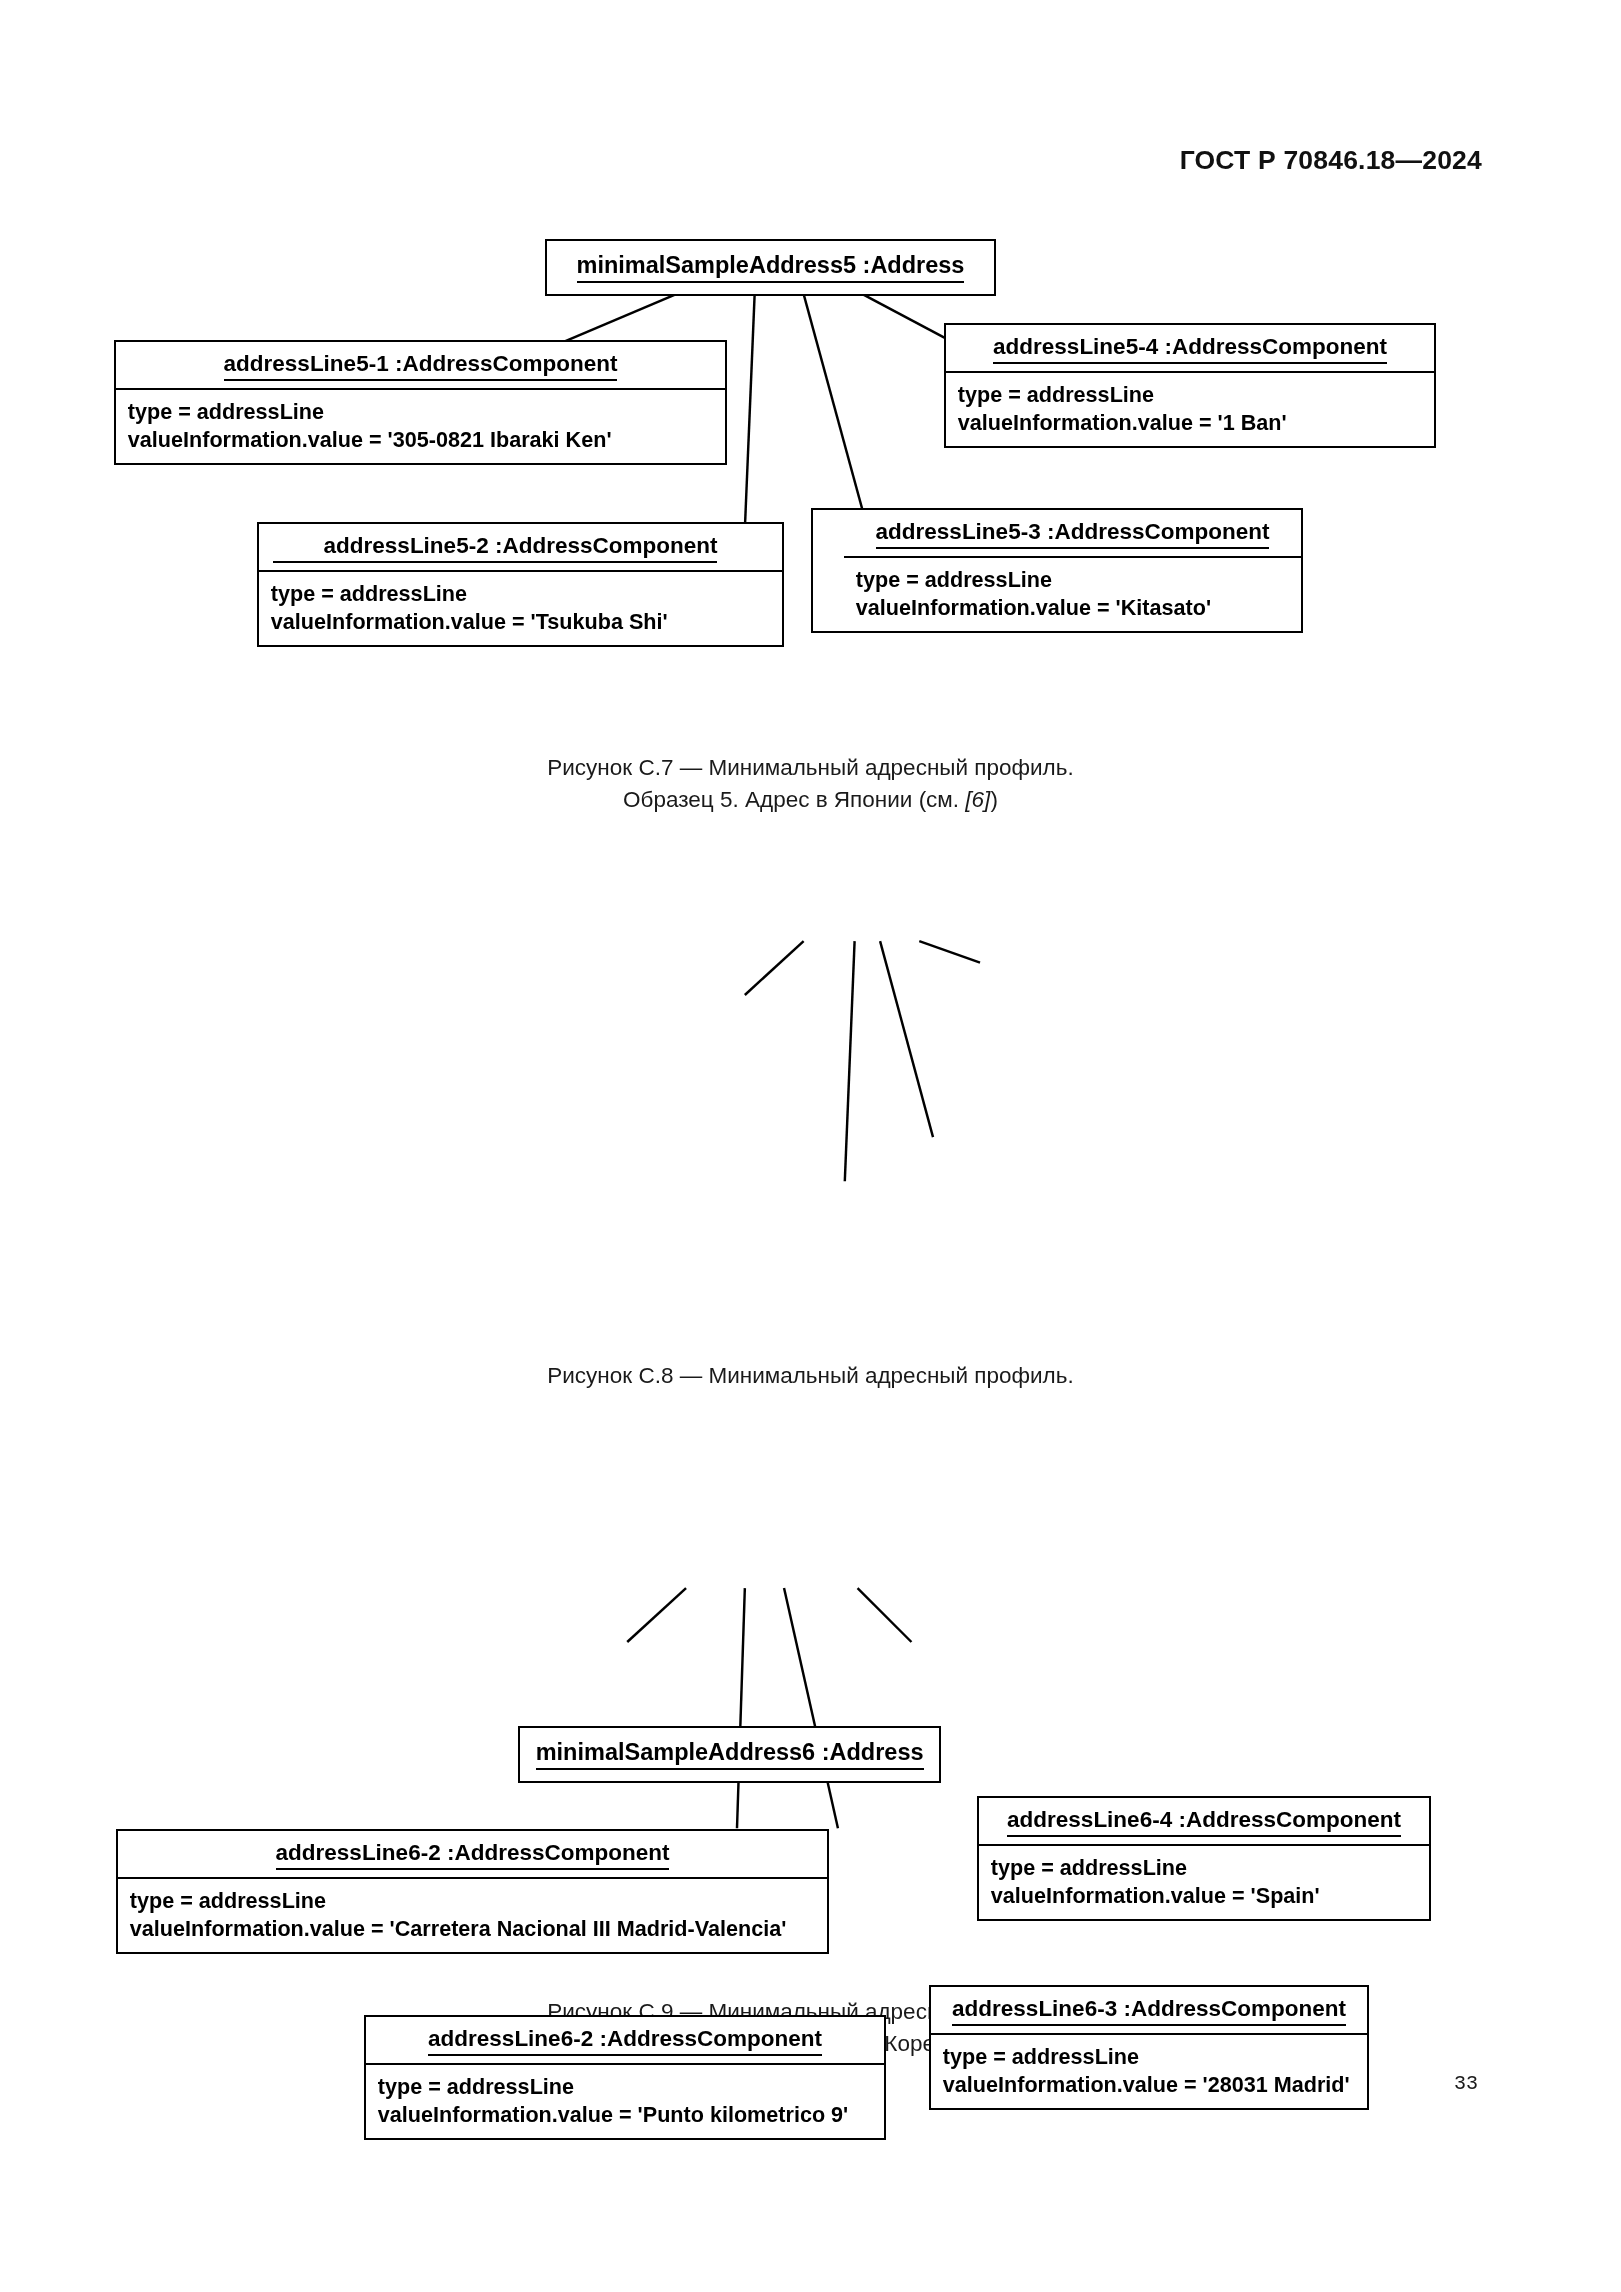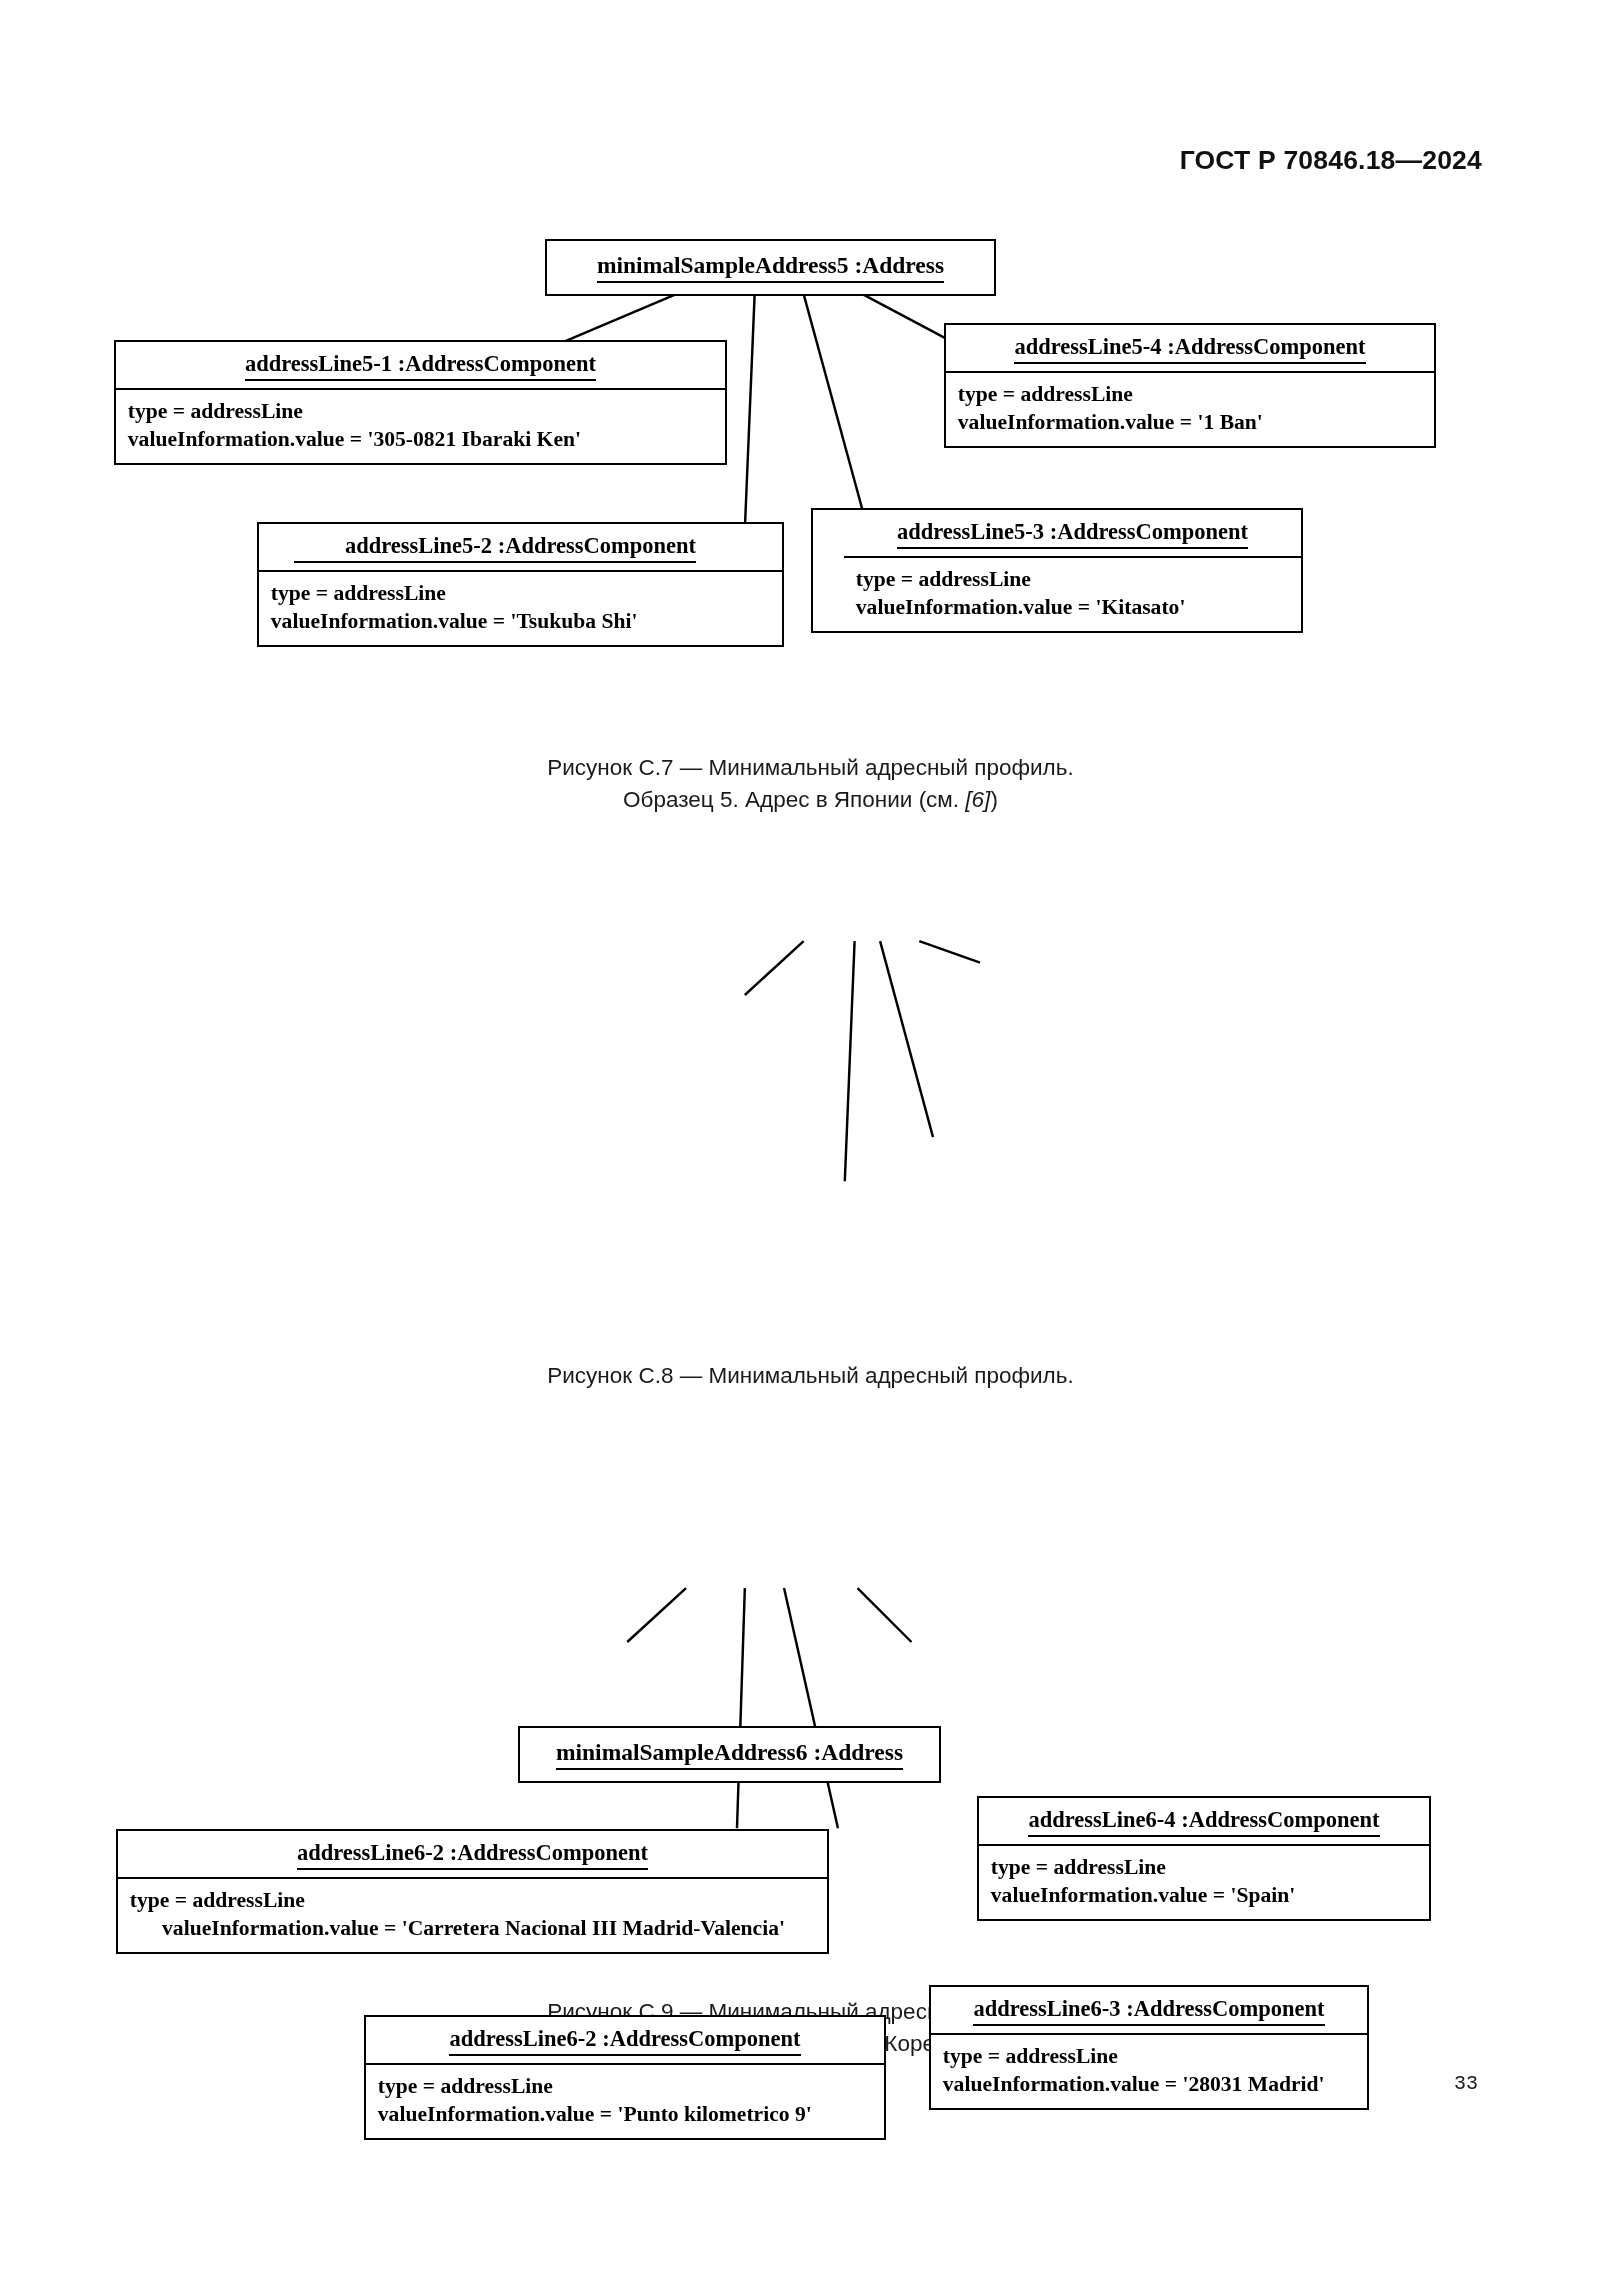--- a/index.html
+++ b/index.html
@@ -46,21 +46,21 @@
     overflow: visible;
     pointer-events: none;
   }
 
   
   .uml-box {
     position: absolute;
     box-sizing: border-box;
     background: #ffffff;
     border: 2.5px solid #000000;
-    font-family: Liberation Serif, serif;
+    font-family: Liberation Sans, sans-serif;
     z-index: 3;
   }
   .uml-title {
     box-sizing: border-box;
     text-align: center;
     font-weight: bold;
     font-size: 22.5px;
     line-height: 1.15;
     color: #000;
     padding: 8.8px 13.7px 6.9px 13.7px;
@@ -78,21 +78,21 @@
   .uml-attrs {
     box-sizing: border-box;
     font-weight: bold;
     font-size: 21.6px;
     line-height: 1.28;
     color: #000;
     padding: 8.8px 9.8px 9.8px 11.8px;
     text-align: left;
   }
   .uml-attrs .row { white-space: nowrap; }
-  .uml-attrs .row.wrap { white-space: normal; text-align: center; }
+  .uml-attrs .row.wrap { white-space: normal; }
 
   
   .uml-title.overhang span.tx { position: relative; }
   .uml-title.overhang span.tx::before {
     content: "";
     position: absolute;
     left: -51px;
     right: 100%;
     bottom: -2.5px;
     border-bottom: 2.5px solid #000;

